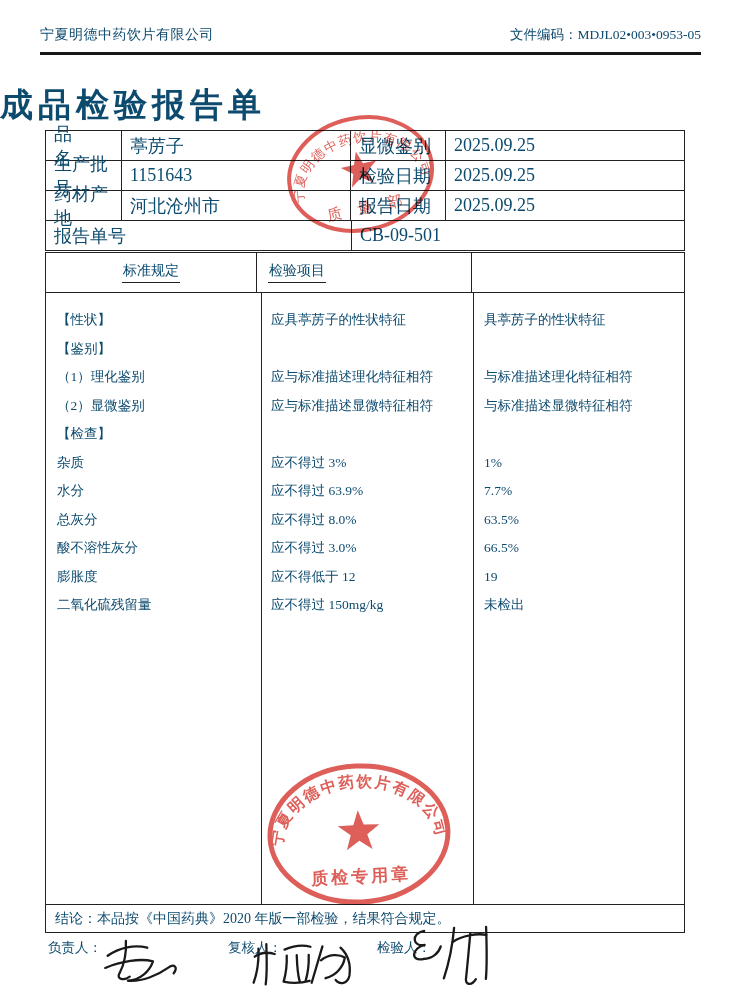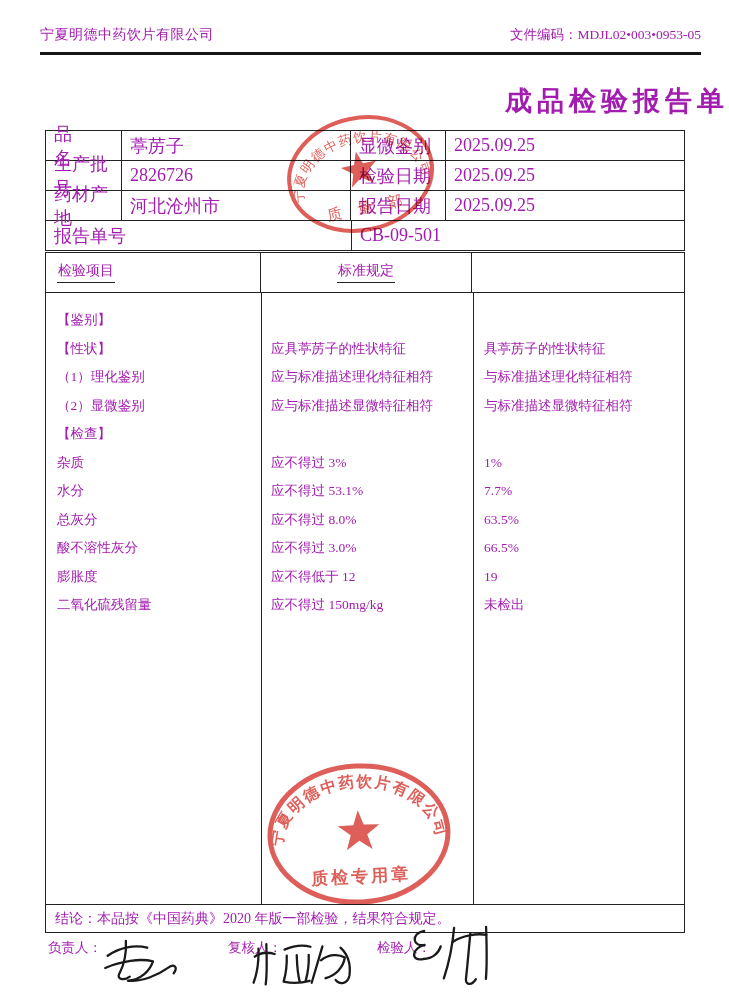--- a/index.html
+++ b/index.html
@@ -1,25 +1,25 @@
 <!DOCTYPE html>
 <html><head>
 <meta charset="utf-8">
 <style>
   html,body{margin:0;padding:0;background:#9a9a9a;}
   .page{
     position:relative;width:729px;height:1000px;margin:0 auto;background:#fff;
-    font-family:"Liberation Serif","DejaVu Serif",serif;color:#a21caf;overflow:hidden;
+    font-family:"Liberation Serif","DejaVu Serif",serif;color:#0c4a6e;overflow:hidden;
   }
   
   .hdr-company{position:absolute;left:40px;top:26px;font-size:14px;letter-spacing:.5px;}
   .hdr-code{position:absolute;right:28px;top:26px;font-size:13.5px;}
   .hdr-rule{position:absolute;left:40px;right:28px;top:52px;height:2.5px;background:#161616;}
   
-  .title{position:absolute;left:0;right:0;top:83px;text-align:right;font-size:27px;font-weight:bold;letter-spacing:5px;}
+  .title{position:absolute;left:0;right:0;top:83px;text-align:left;font-size:33px;font-weight:bold;letter-spacing:5px;}
   
   .info-table{position:absolute;left:45px;top:130px;width:640px;border:1.5px solid #222;box-sizing:border-box;background:transparent;}
   .info-row{display:flex;height:29px;border-bottom:1px solid #222;box-sizing:content-box;font-size:18px;}
   .info-row:last-child{border-bottom:none;}
   .ic{display:flex;align-items:center;box-sizing:border-box;padding:0 8px;}
   .ic-r{border-right:1px solid #222;}
   .w-label{width:76px;}
   .w-value{width:229px;}
   .w-label2{width:95px;}
   .w-value2{flex:1;}
@@ -70,60 +70,60 @@
 
   <div class="info-table">
     <div class="info-row">
       <div class="ic ic-r w-label">品　　名</div>
       <div class="ic ic-r w-value">葶苈子</div>
       <div class="ic ic-r w-label2">显微鉴别</div>
       <div class="ic w-value2">2025.09.25</div>
     </div>
     <div class="info-row">
       <div class="ic ic-r w-label">生产批号</div>
-      <div class="ic ic-r w-value">2826726</div>
+      <div class="ic ic-r w-value">1151643</div>
       <div class="ic ic-r w-label2">检验日期</div>
       <div class="ic w-value2">2025.09.25</div>
     </div>
     <div class="info-row">
       <div class="ic ic-r w-label">药材产地</div>
       <div class="ic ic-r w-value">河北沧州市</div>
       <div class="ic ic-r w-label2">报告日期</div>
       <div class="ic w-value2">2025.09.25</div>
     </div>
     <div class="info-row">
       <div class="ic ic-r w-span">报告单号</div>
       <div class="ic w-value2">CB-09-501</div>
     </div>
   </div>
 
   <div class="main-table">
     <div class="mt-header">
+      <div class="mth mth-2">
+          <span class="ul">标准规定</span>
+        </div>
       <div class="mth mth-1">
           <span class="ul">检验项目</span>
         </div>
-      <div class="mth mth-2">
-          <span class="ul">标准规定</span>
-        </div>
     </div>
     <div class="mt-body">
       <div class="col-line l1"></div>
       <div class="col-line l2"></div>
 
       <div class="mt-row">
+        <div class="c1">【性状】</div>
+        <div class="c2">应具葶苈子的性状特征</div>
+        <div class="c3">具葶苈子的性状特征</div>
+      </div>
+      <div class="mt-row">
         <div class="c1">【鉴别】</div>
         <div class="c2"></div>
         <div class="c3"></div>
       </div>
       <div class="mt-row">
-        <div class="c1">【性状】</div>
-        <div class="c2">应具葶苈子的性状特征</div>
-        <div class="c3">具葶苈子的性状特征</div>
-      </div>
-      <div class="mt-row">
         <div class="c1">（1）理化鉴别</div>
         <div class="c2">应与标准描述理化特征相符</div>
         <div class="c3">与标准描述理化特征相符</div>
       </div>
       <div class="mt-row">
         <div class="c1">（2）显微鉴别</div>
         <div class="c2">应与标准描述显微特征相符</div>
         <div class="c3">与标准描述显微特征相符</div>
       </div>
       <div class="mt-row">
@@ -131,21 +131,21 @@
         <div class="c2"></div>
         <div class="c3"></div>
       </div>
       <div class="mt-row">
         <div class="c1">杂质</div>
         <div class="c2">应不得过 3%</div>
         <div class="c3">1%</div>
       </div>
       <div class="mt-row">
         <div class="c1">水分</div>
-        <div class="c2">应不得过 53.1%</div>
+        <div class="c2">应不得过 63.9%</div>
         <div class="c3">7.7%</div>
       </div>
       <div class="mt-row">
         <div class="c1">总灰分</div>
         <div class="c2">应不得过 8.0%</div>
         <div class="c3">63.5%</div>
       </div>
       <div class="mt-row">
         <div class="c1">酸不溶性灰分</div>
         <div class="c2">应不得过 3.0%</div>

